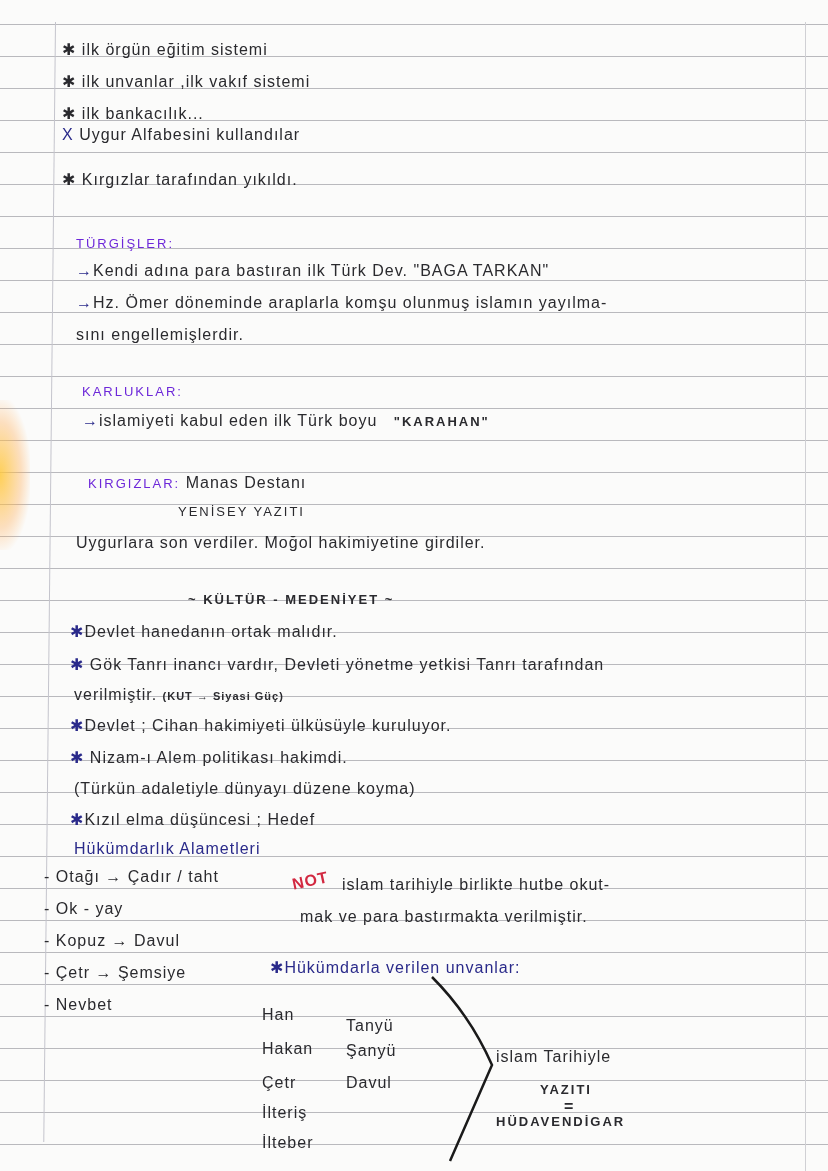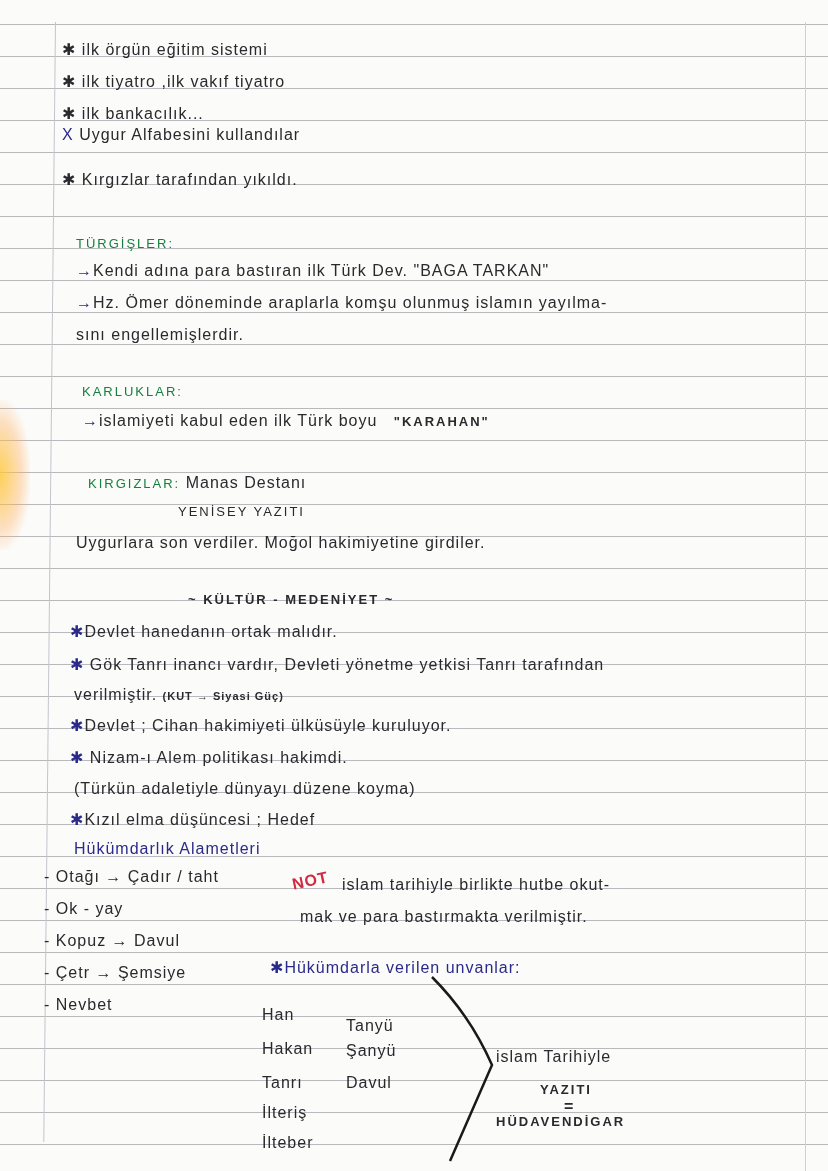--- a/index.html
+++ b/index.html
@@ -5,38 +5,38 @@
   html,body{margin:0;padding:0;}
   body{width:828px;height:1171px;overflow:hidden;background:#fbfbfa;position:relative;font-family:"DejaVu Sans",sans-serif;}
   .page{position:absolute;left:0;top:0;width:828px;height:1171px;
     background-image:repeating-linear-gradient(to bottom, transparent 0px, transparent 31px, #b9b9bd 31px, #b9b9bd 32px);
     background-position:0 -7px;}
   .topgap{position:absolute;left:0;top:0;width:828px;height:22px;background:#fbfbfa;}
   .margin{position:absolute;left:55px;top:22px;width:1px;height:1120px;background:#c4c4cc;transform:rotate(0.6deg);transform-origin:top;}
   .rightedge{position:absolute;left:805px;top:22px;width:1px;height:1150px;background:#d0d0d4;}
   .glow{position:absolute;left:0;top:400px;width:30px;height:150px;background:radial-gradient(ellipse at left center, rgba(255,200,60,.85), rgba(255,170,80,.35) 50%, transparent 75%);}
   .line{position:absolute;white-space:nowrap;font-size:16px;color:#2a2a2e;letter-spacing:1px;font-family:"Liberation Sans",sans-serif;}
-  .blue{color:#15803d;}
+  .blue{color:#6d28d9;}
   .navy{color:#2a2a8a;}
   .red{color:#d22840;font-weight:bold;}
   .caps{font-size:13px;letter-spacing:2px;}
   .bold{font-weight:bold;}
   .brace{position:absolute;left:430px;top:975px;width:70px;height:190px;}
 </style>
 </head>
 <body>
 
 <div class="page"></div>
 <div class="topgap"></div>
 <div class="margin"></div>
 <div class="rightedge"></div>
 <div class="glow"></div>
 
 <div class="line" style="left:62px;top:40px"><span>✱</span> <span>ilk örgün eğitim sistemi</span></div>
-<div class="line" style="left:62px;top:72px"><span>✱</span> <span>ilk tiyatro ,ilk vakıf tiyatro</span></div>
+<div class="line" style="left:62px;top:72px"><span>✱</span> <span>ilk unvanlar ,ilk vakıf sistemi</span></div>
 <div class="line" style="left:62px;top:104px"><span>✱</span> <span>ilk bankacılık...</span></div>
 <div class="line" style="left:62px;top:126px"><span class="navy">X</span> <span>Uygur Alfabesini kullandılar</span></div>
 <div class="line" style="left:62px;top:170px"><span>✱</span> <span>Kırgızlar tarafından yıkıldı.</span></div>
 
 <div class="line blue caps" style="left:76px;top:236px">TÜRGİŞLER:</div>
 <div class="line" style="left:76px;top:262px"><span class="navy">→</span><span>Kendi adına para bastıran ilk Türk Dev. "BAGA TARKAN"</span></div>
 <div class="line" style="left:76px;top:294px"><span class="navy">→</span><span>Hz. Ömer döneminde araplarla komşu olunmuş islamın yayılma-</span></div>
 <div class="line" style="left:76px;top:326px"><span>sını engellemişlerdir.</span></div>
 
 <div class="line blue caps" style="left:82px;top:384px">KARLUKLAR:</div>
@@ -64,21 +64,21 @@
 
 <div class="line red" style="left:292px;top:872px;transform:rotate(-12deg)">NOT</div>
 <div class="line" style="left:342px;top:876px">islam tarihiyle birlikte hutbe okut-</div>
 <div class="line" style="left:300px;top:908px">mak ve para bastırmakta verilmiştir.</div>
 
 <div class="line navy" style="left:270px;top:958px">✱Hükümdarla verilen unvanlar:</div>
 <div class="line" style="left:262px;top:1006px">Han</div>
 <div class="line" style="left:346px;top:1017px">Tanyü</div>
 <div class="line" style="left:262px;top:1040px">Hakan</div>
 <div class="line" style="left:346px;top:1042px">Şanyü</div>
-<div class="line" style="left:262px;top:1074px">Tanrı</div>
+<div class="line" style="left:262px;top:1074px">Çetr</div>
 <div class="line" style="left:346px;top:1074px">Davul</div>
 <div class="line" style="left:262px;top:1104px">İlteriş</div>
 <div class="line" style="left:262px;top:1134px">İlteber</div>
 
 <svg class="brace" viewBox="0 0 70 190">
   <path d="M2 2 Q40 40 62 90 Q40 140 20 186" fill="none" stroke="#1a1a1a" stroke-width="2.5"></path>
 </svg>
 
 <div class="line" style="left:496px;top:1048px">islam Tarihiyle</div>
 <div class="line caps bold" style="left:540px;top:1082px">YAZITI</div>

